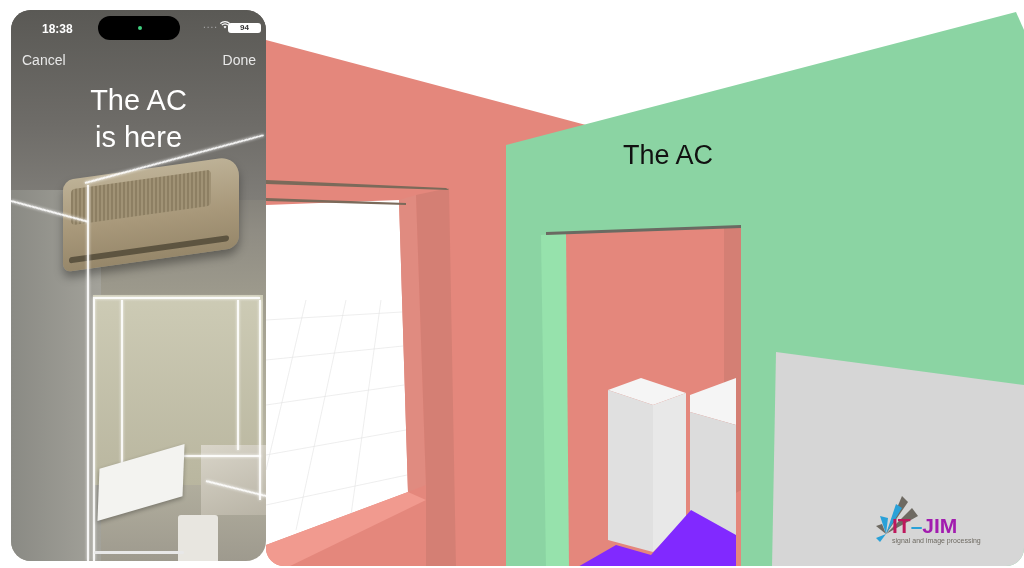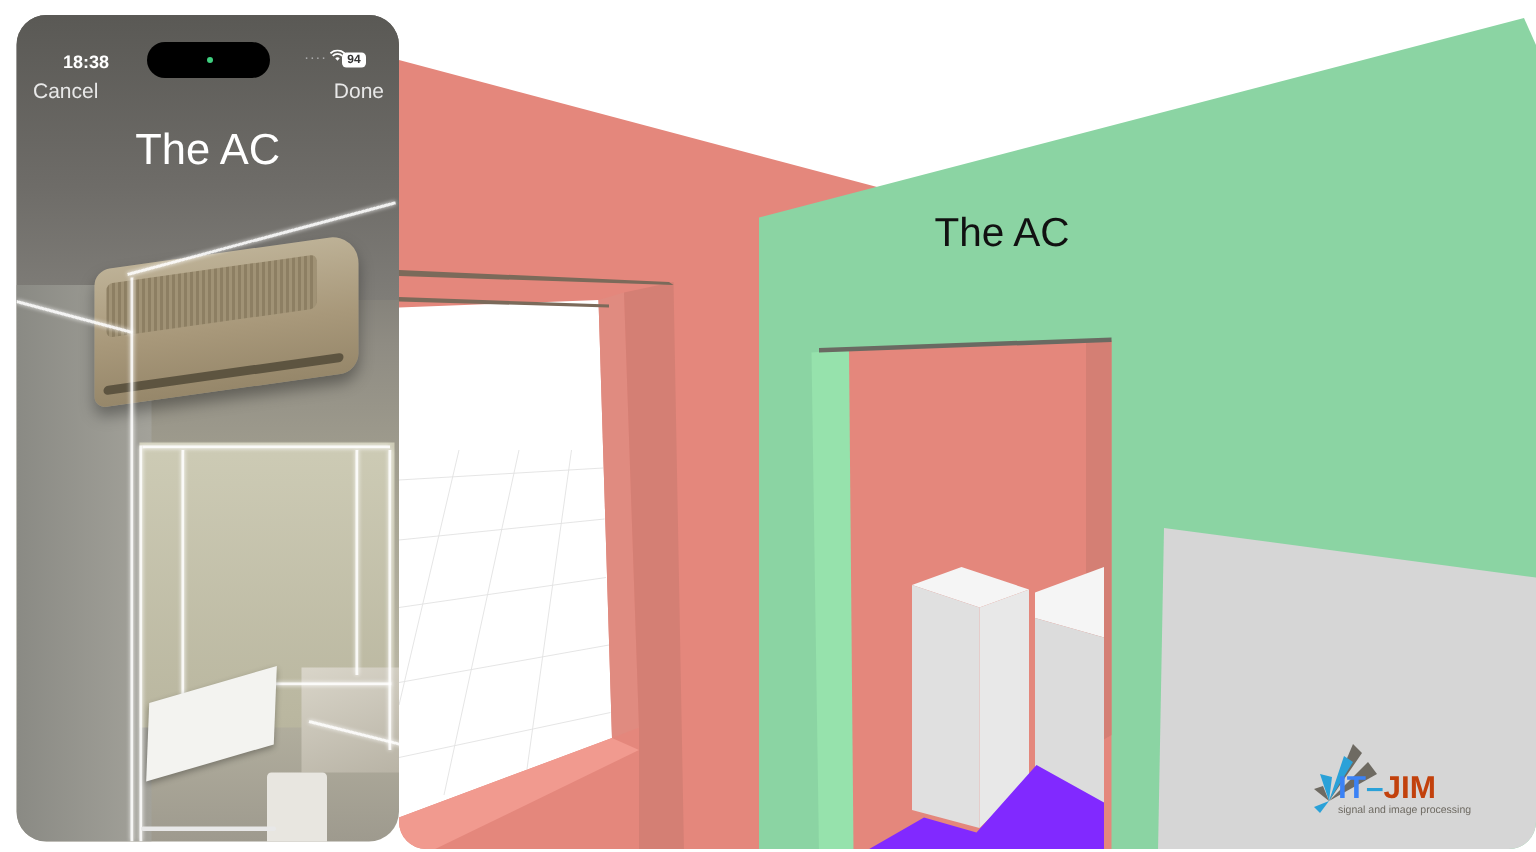--- a/index.html
+++ b/index.html
@@ -49,33 +49,33 @@
       position:absolute; left:167px; top:505px; width:40px; height:50px;
       background:#e8e6e0; border-radius:3px;
     }
     .phone .model {
       position:absolute; left:90px; top:445px; width:80px; height:55px;
       background:#f3f3f0; transform: skewX(-20deg) rotate(-18deg);
       box-shadow: 0 2px 4px rgba(0,0,0,0.3);
     }
     .phone .line { position:absolute; background:rgba(255,255,255,0.9); box-shadow:0 0 3px rgba(255,255,255,0.9); }
     .status-bar {
-      position:absolute; left:0; top:12px; width:100%; height:34px;
+      position:absolute; left:0; top:0; width:100%; height:34px;
       color:#fff; font-size:12px;
     }
     .status-time { position:absolute; left:31px; top:12px; font-weight:bold; }
     .island {
       position:absolute; left:87px; top:6px; width:82px; height:24px;
       background:#000; border-radius:12px;
     }
     .island-dot { position:absolute; left:40px; top:10px; width:4px; height:4px; border-radius:2px; background:#3fcf7f; }
     .status-dots { position:absolute; left:192px; top:9px; font-size:10px; color:#aaa; letter-spacing:1px; }
     .wifi-icon { position:absolute; left:209px; top:11px; }
     .battery {
-      position:absolute; left:217px; top:13px; width:16px; height:10px; background:#fff; color:#333;
+      position:absolute; left:217px; top:13px; width:33px; height:10px; background:#fff; color:#333;
       border-radius:3px; font-size:8px; font-weight:bold; text-align:center; line-height:10px;
     }
     .nav-btn { position:absolute; top:42px; color:#e8e8e8; font-size:14px; }
     .nav-cancel { left:11px; }
     .nav-done { right:10px; }
     .phone-caption {
       position:absolute; left:0; top:72px; width:255px; text-align:center;
       color:#fff; font-size:29px; line-height:37px;
     }
     .home-indicator {
@@ -85,23 +85,23 @@
     .scene { position:absolute; left:266px; top:0; width:758px; height:568px; }
     .scene svg { position:absolute; left:0; top:0; }
     .scene-caption {
       position:absolute; left:277px; top:137px; width:250px; text-align:center;
       color:#111; font-size:27px; line-height:37px;
     }
     .logo { position:absolute; left:872px; top:490px; width:130px; height:70px; }
     .logo-text {
       position:absolute; left:20px; top:24px; font-size:21px; font-weight:bold; letter-spacing:0px;
     }
-    .logo-it { color:#3b82f6;margin-top:26px; }
+    .logo-it { color:#be185d;margin-top:26px; }
     .logo-dash { color:#2aa1d8; }
-    .logo-jim { color:#c2410c; }
+    .logo-jim { color:#a21caf; }
     .logo-sub { position:absolute; left:20px; top:47px; font-size:7px; color:#6e6a62; white-space:nowrap; }
   </style>
 </head>
 <body>
 
 <div class="phone">
   <div class="ceiling"></div>
   <div class="wall-left"></div>
   <div class="ac-unit">
     <div class="ac-grill"></div>
@@ -136,20 +136,21 @@
       <path d="M0.3 2.6 A6.6 6.6 0 0 1 9.7 2.6" stroke="#fff" stroke-width="1.2" fill="none"></path>
     </svg>
     <span class="battery">94</span>
   </div>
 
   <span class="nav-btn nav-cancel">Cancel</span>
   <span class="nav-btn nav-done">Done</span>
 
   <div class="phone-caption">
     <div>The AC</div>
+    <div>is here</div>
   </div>
 
   <div class="home-indicator"></div>
 </div>
 
 <div class="scene">
   <svg width="758" height="568" viewBox="0 0 758 568">
     <defs>
       <clipPath id="sceneclip">
         <path d="M0 0 H740 A18 18 0 0 1 758 18 V548 A18 18 0 0 1 740 566 H18 A18 18 0 0 1 0 548 Z"></path>

